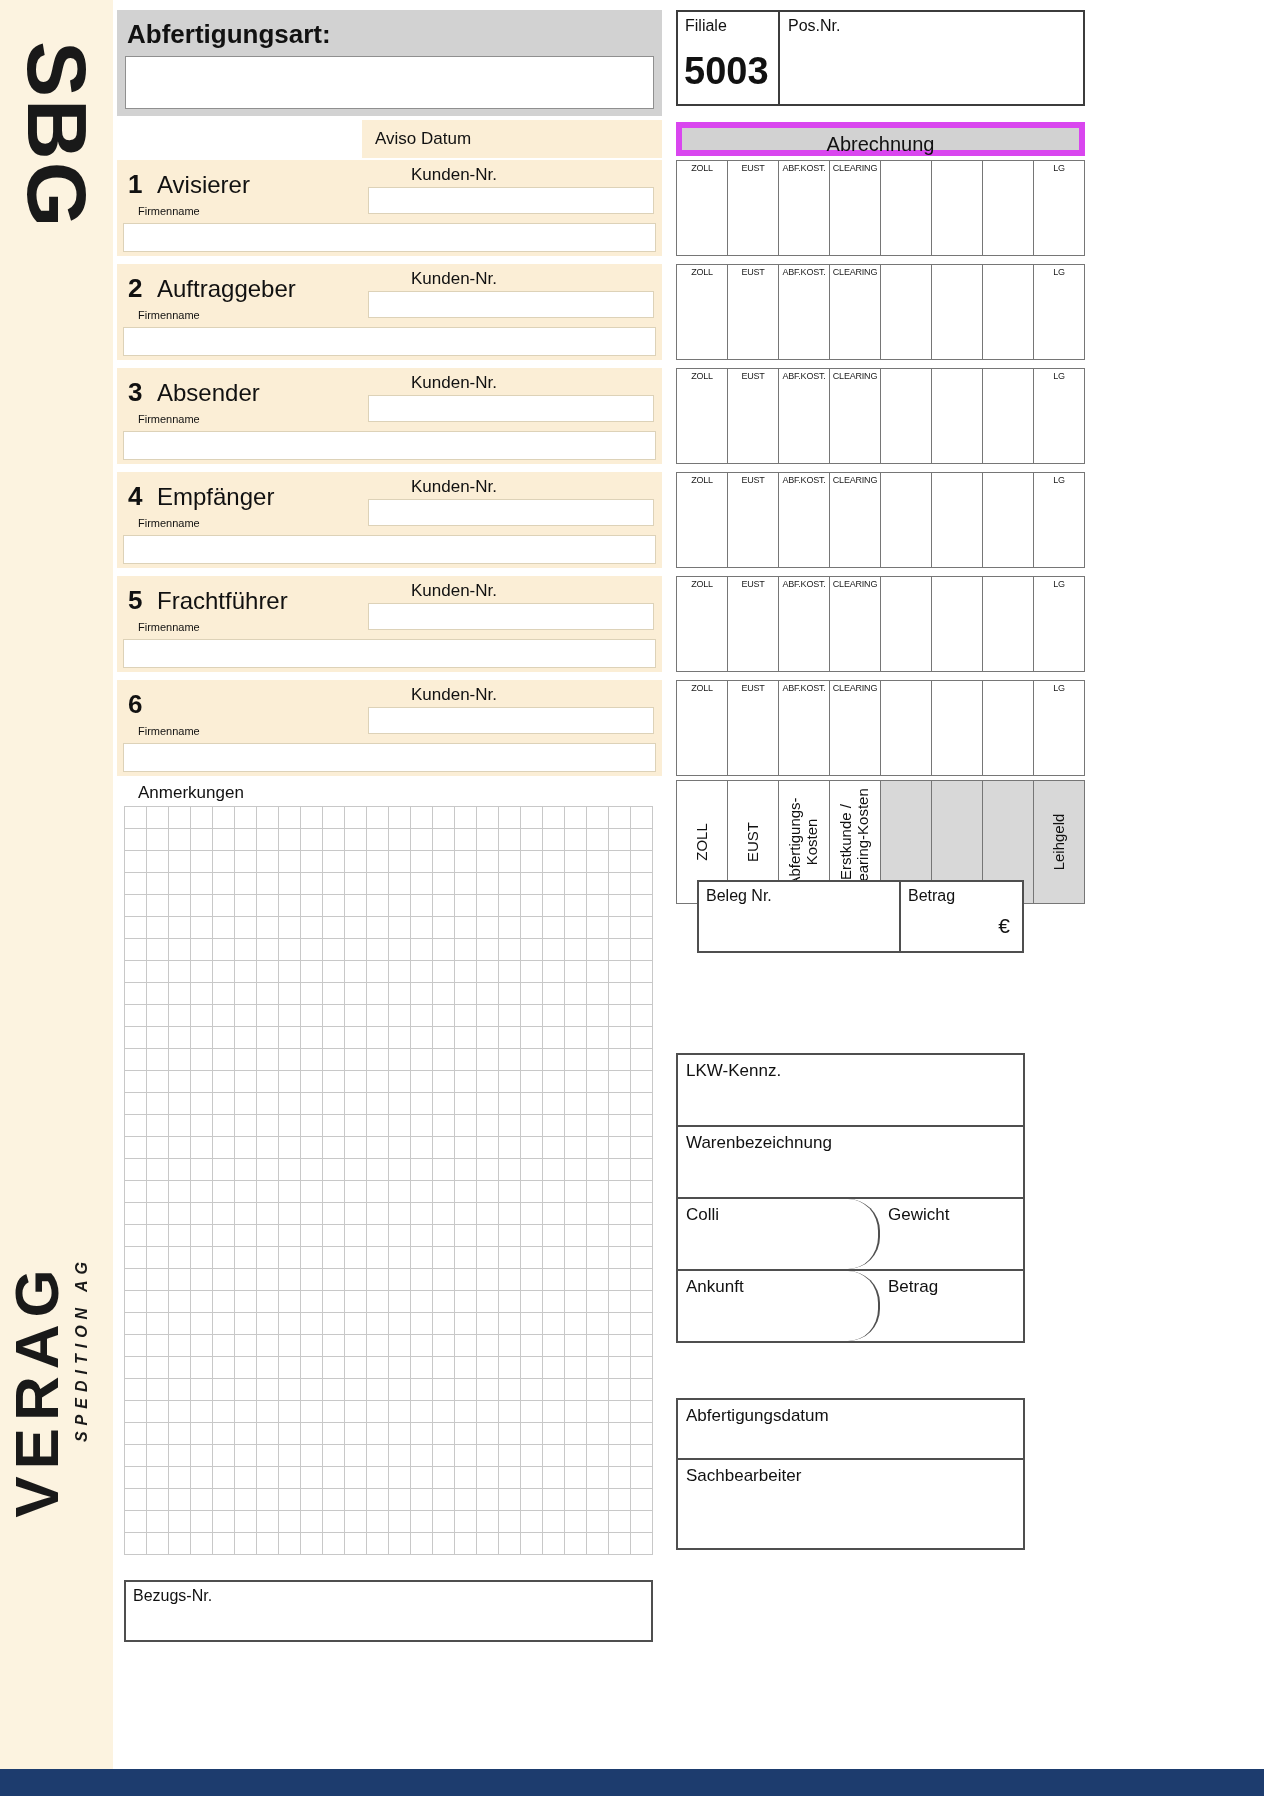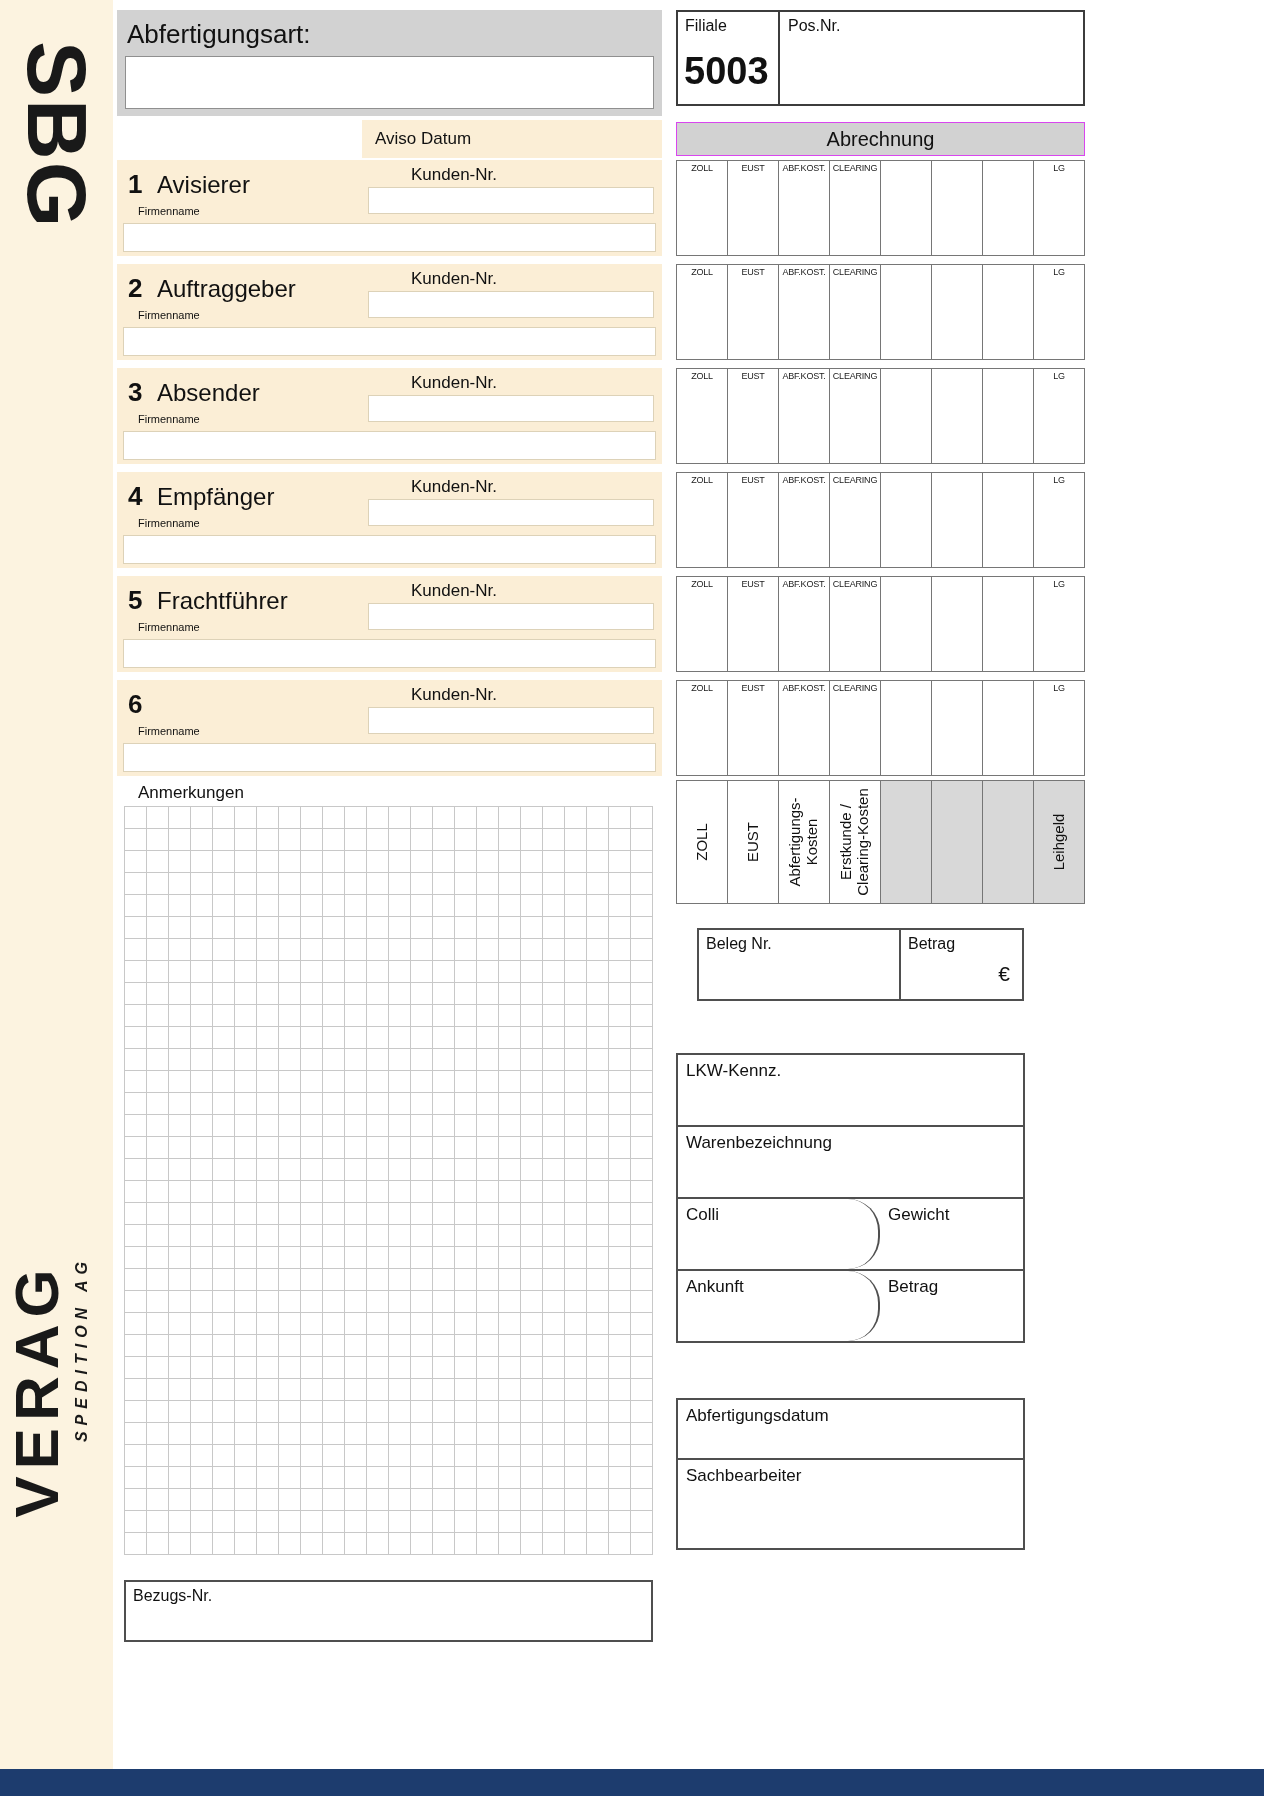--- a/index.html
+++ b/index.html
@@ -15,36 +15,36 @@
   .logo-verag { position: absolute; left: -96px; top: 1342px; width: 300px; height: 96px;
     transform: rotate(-90deg); text-align: center; color: #191919; }
   .logo-verag .big { font-size: 62px; font-weight: bold; letter-spacing: 7px; line-height: 62px; }
   .logo-verag .small { font-size: 16px; font-weight: bold; font-style: italic; letter-spacing: 6px;
     text-align: right; padding-right: 16px; margin-top: 5px; }
 
   .footer-bar { position: absolute; left: 0; top: 1769px; width: 1264px; height: 27px; background: #1d3c6e; }
 
   
   .abf-box { position: absolute; left: 117px; top: 10px; width: 545px; height: 106px; background: #d2d2d2; }
-  .abf-label { position: absolute; left: 10px; top: 9px; font-size: 26px; }
+  .abf-label { position: absolute; left: 10px; top: 9px; font-size: 26px; font-weight: bold; }
   .abf-input { position: absolute; left: 8px; top: 46px; width: 529px; height: 53px; background: #fff; border: 1px solid #8f8f8f; }
 
   .filiale-box { position: absolute; left: 676px; top: 10px; width: 409px; height: 96px;
     border: 2px solid #3c3c3c; display: flex; background: #fff; }
   .filiale-cell { position: relative; width: 102px; border-right: 2px solid #3c3c3c; }
   .filiale-label { position: absolute; left: 7px; top: 5px; font-size: 16px; }
   .filiale-value { position: absolute; left: 6px; top: 38px; font-size: 38px; font-weight: bold; }
   .posnr-cell { position: relative; flex: 1; }
   .posnr-label { position: absolute; left: 8px; top: 5px; font-size: 16px; }
 
   .aviso { position: absolute; left: 362px; top: 120px; width: 300px; height: 38px; background: #fbeed6; }
   .aviso-label { position: absolute; left: 13px; top: 9px; font-size: 17px; }
 
   .abr-header { position: absolute; left: 676px; top: 122px; width: 409px; height: 34px;
-    background: #d2d2d2; border: 1px solid #d946ef; text-align: center; line-height: 32px; font-size: 20px; }
+    background: #d2d2d2; border: 6px solid #d946ef; text-align: center; line-height: 32px; font-size: 20px; }
 
   
   .party-col { position: absolute; left: 117px; top: 160px; width: 545px; display: flex; flex-direction: column; gap: 8px; }
   .party-row { position: relative; height: 96px; background: #fbeed6; }
   .party-num { position: absolute; left: 11px; top: 9px; font-size: 26px; font-weight: bold; }
   .party-name { position: absolute; left: 40px; top: 11px; font-size: 24px; }
   .kunden-label { position: absolute; left: 258px; top: 5px; font-size: 17px; margin-left: 36px; }
   .kunden-input { position: absolute; left: 251px; top: 27px; width: 286px; height: 27px; background: #fff; border: 1px solid #ddd2b8; }
   .firma-label { position: absolute; left: 21px; top: 45px; font-size: 11px; }
   .firma-input { position: absolute; left: 6px; top: 63px; width: 533px; height: 29px; background: #fff; border: 1px solid #ddd2b8; }
@@ -58,21 +58,21 @@
 
   
   .vrow { position: absolute; left: 676px; top: 780px; width: 409px; height: 124px; display: flex; }
   .vcell { flex: 1; position: relative; background: #fff; border: 1px solid #767676; border-left: none; }
   .vcell:first-child { border-left: 1px solid #767676; }
   .vcell.gray { background: #d8d8d8; }
   .vtext { position: absolute; left: 50%; top: 50%; width: 118px;
     transform: translate(-50%,-50%) rotate(-90deg); font-size: 15px; line-height: 1.12; text-align: center; }
 
   
-  .beleg-row { position: absolute; left: 676px; top: 928px; width: 348px; height: 73px; display: flex; padding-left: 21px; }
+  .beleg-row { position: absolute; left: 676px; top: 880px; width: 348px; height: 73px; display: flex; padding-left: 21px; }
   .beleg-cell { position: relative; background: #fff; border: 2px solid #4f4f4f; }
   .beleg { width: 204px; }
   .betrag { flex: 1; border-left: none; }
   .cell-label { position: absolute; left: 7px; top: 5px; font-size: 16px; }
   .euro { position: absolute; right: 12px; top: 32px; font-size: 21px; }
 
   
   .anm-label { position: absolute; left: 138px; top: 783px; font-size: 17px; }
   .anm-grid { position: absolute; left: 124px; top: 806px; width: 529px; height: 749px; background: #fff;
     background-image:

